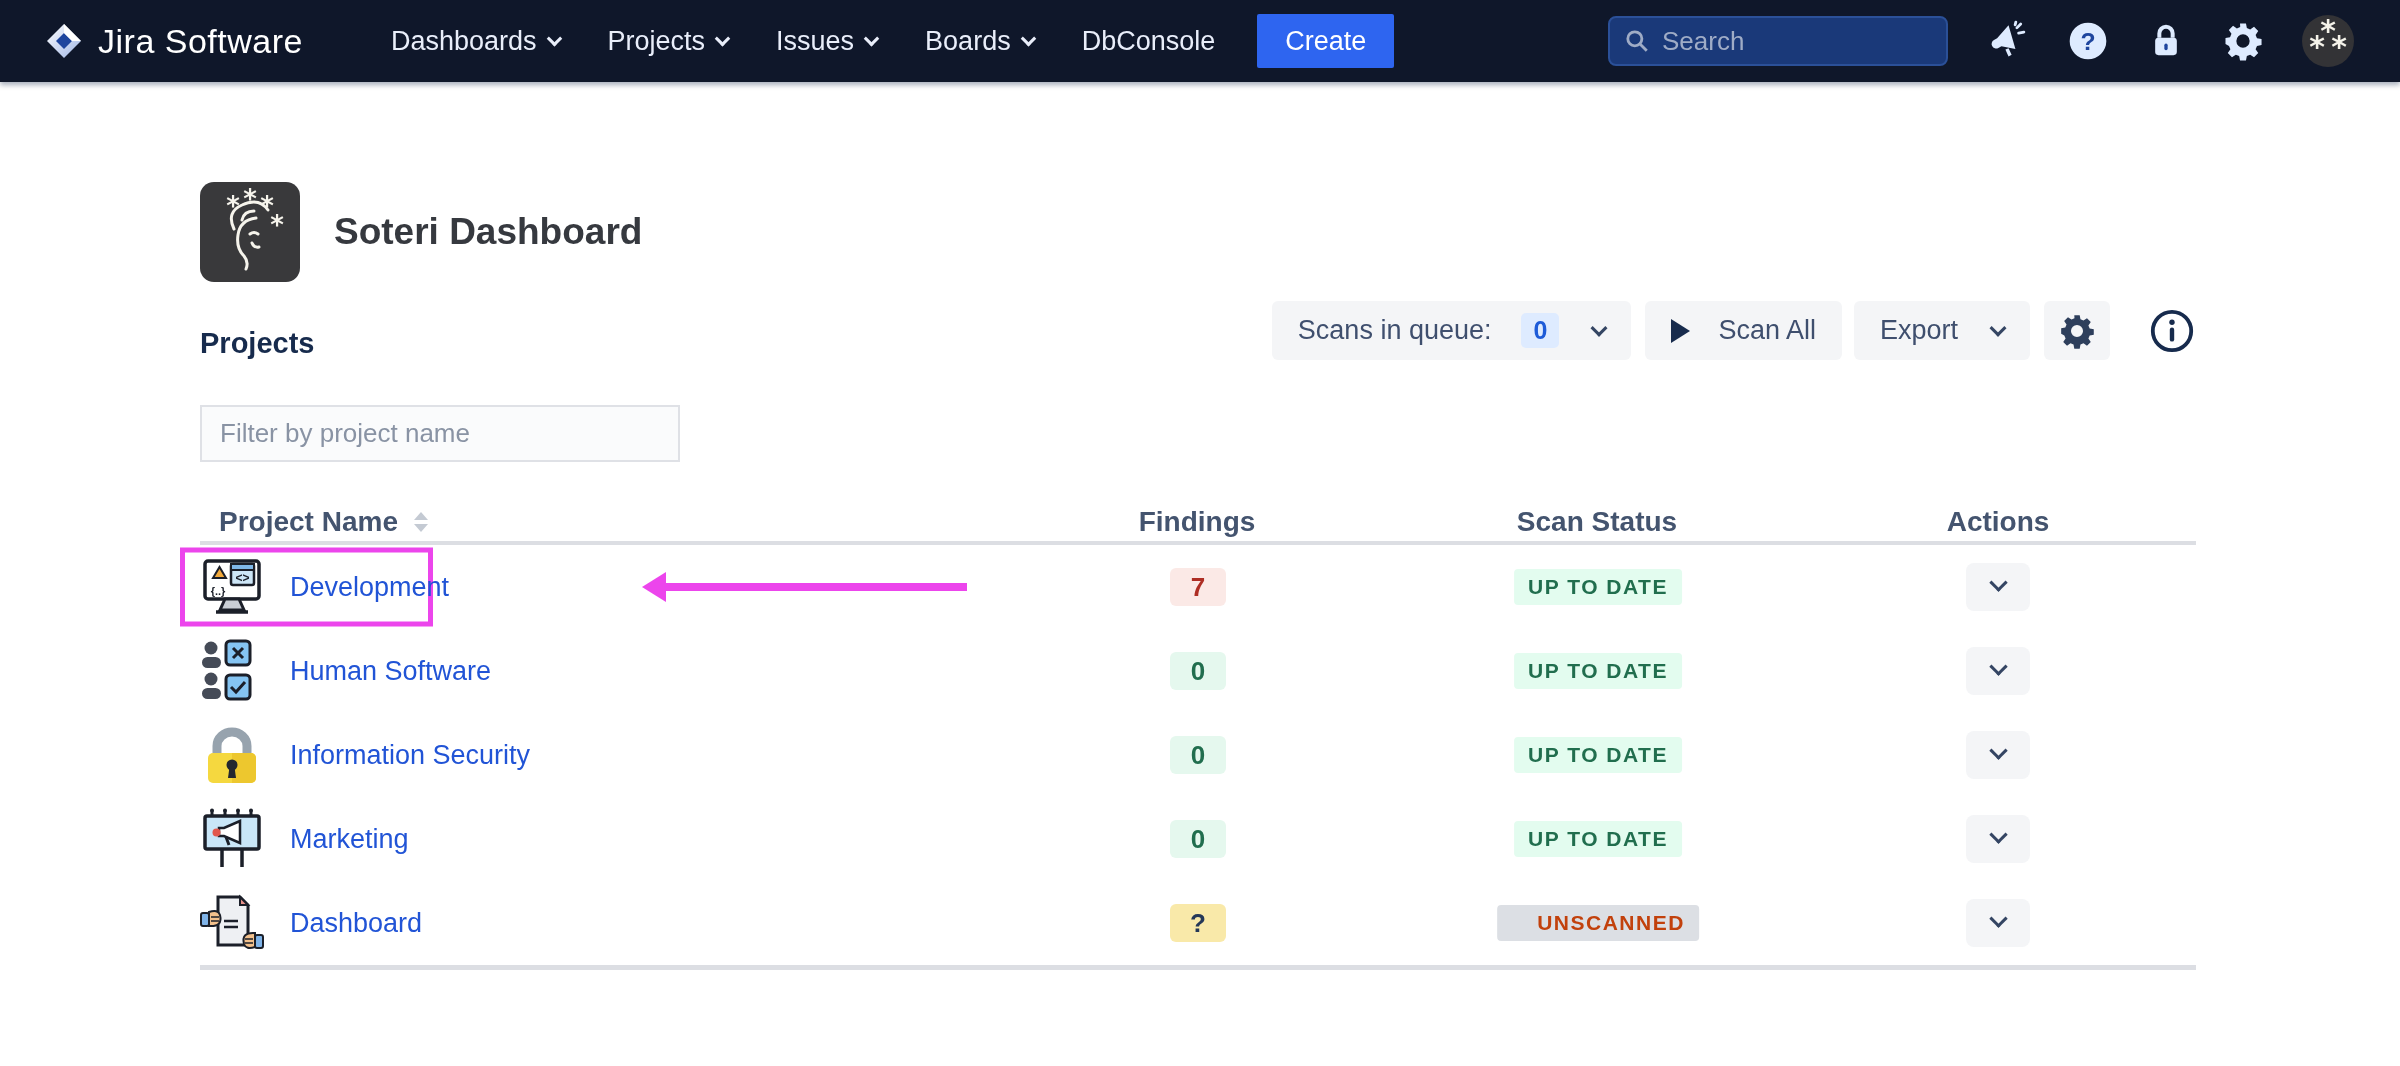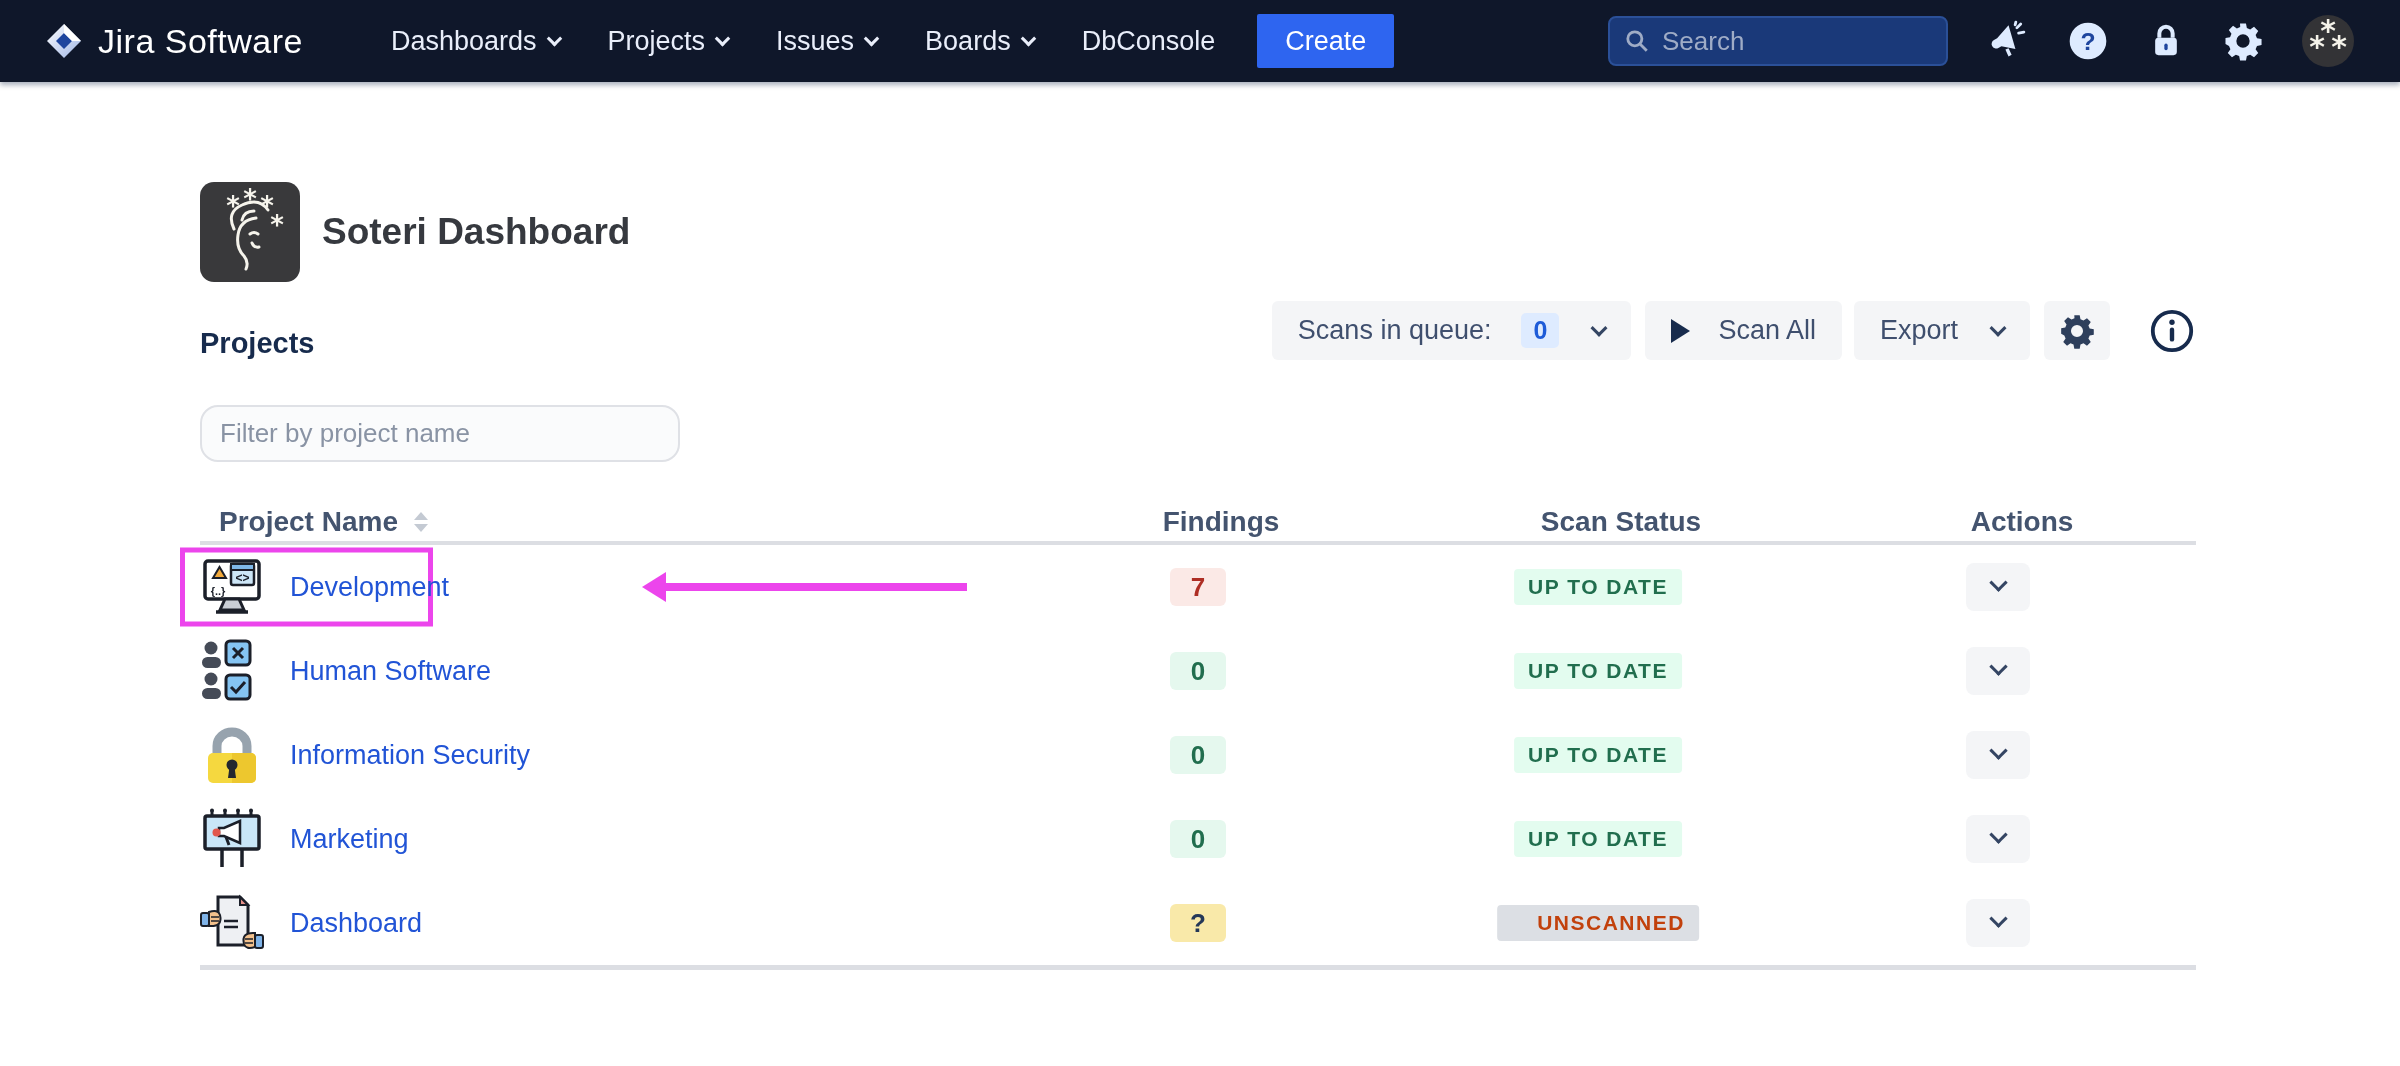--- a/index.html
+++ b/index.html
@@ -24,27 +24,27 @@
     padding:0 14px; gap:12px; }
   .nav-search input { background:transparent; border:none; outline:none; color:#DDE4F2;
     font-size:26px; width:100%; font-family:inherit; }
   .nav-search input::placeholder { color:#9FACC6; }
   .nav-icons { display:flex; align-items:center; gap:36px; margin-left:40px; }
   .nav-icon { color:#DEEBFF; cursor:pointer; display:flex; align-items:center; }
 
   
   .main { padding-left:200px; width:2400px; }
   .title-row { margin-top:100px; display:flex; align-items:center; gap:14px; }
-  .page-title { font-size:37px; font-weight:700; color:#36393F; margin-left:8px; }
+  .page-title { font-size:37px; font-weight:700; color:#36393F; margin-left:20px; }
 
   .controls-row { margin-top:19px; display:flex; align-items:flex-start;
     width:1996px; justify-content:space-between; }
   .section-heading { font-size:29px; font-weight:700; color:#172B4D; margin-top:26px; }
   .filter-input { margin-top:45px; width:480px; height:57px; border:2px solid #DFE1E6;
-    border-radius:18px; background:#FAFBFC; font-size:26px; color:#0f172a;
+    border-radius:0; background:#FAFBFC; font-size:26px; color:#0f172a;
     padding:6px 18px; font-family:inherit; outline:none; display:block; }
   .filter-input::placeholder { color:#8993A4; }
 
   .toolbar { display:flex; align-items:center; }
   .tb-btn { height:59px; background:#F4F5F7; border:none; border-radius:6px;
     display:flex; align-items:center; justify-content:center; gap:28px;
     font-size:27px; font-weight:500; color:#3F4F6E; cursor:pointer;
     padding:0 26px; font-family:inherit; }
   .queue-btn { margin-right:14px; }
   .queue-count { background:#DEEBFF; color:#1D5BD8; font-weight:700; font-size:25px;
@@ -57,21 +57,21 @@
   .export-btn { margin-right:14px; }
   .gear-btn { width:66px; padding:0; margin-right:38px; color:#2E3F5C; }
   .info-btn { background:transparent; border:none; cursor:pointer; color:#172B4D;
     display:flex; align-items:center; padding:0; }
 
   
   .ptable { margin-top:42px; width:1996px; }
   .thead { position:relative; height:41px; border-bottom:4px solid #DCDEE3; }
   .th { position:absolute; top:2px; font-size:28px; font-weight:700; color:#44546F; }
   .th-name { left:19px; display:flex; align-items:center; gap:16px; }
-  .th-center { transform:translateX(-50%);margin-left:24px; }
+  .th-center { transform:translateX(-50%); }
   .sort-icon { display:inline-flex; flex-direction:column; gap:4px; cursor:pointer; }
   .sort-icon .up { width:0; height:0; border-left:7px solid transparent;
     border-right:7px solid transparent; border-bottom:8px solid #C4CAD3; }
   .sort-icon .down { width:0; height:0; border-left:7px solid transparent;
     border-right:7px solid transparent; border-top:8px solid #C4CAD3; }
 
   .trow { position:relative; height:84px; }
   .tbody { border-bottom:5px solid #DCDEE3; }
   .cell-name { position:absolute; left:0; top:50%; transform:translateY(-50%);
     display:flex; align-items:center; }

